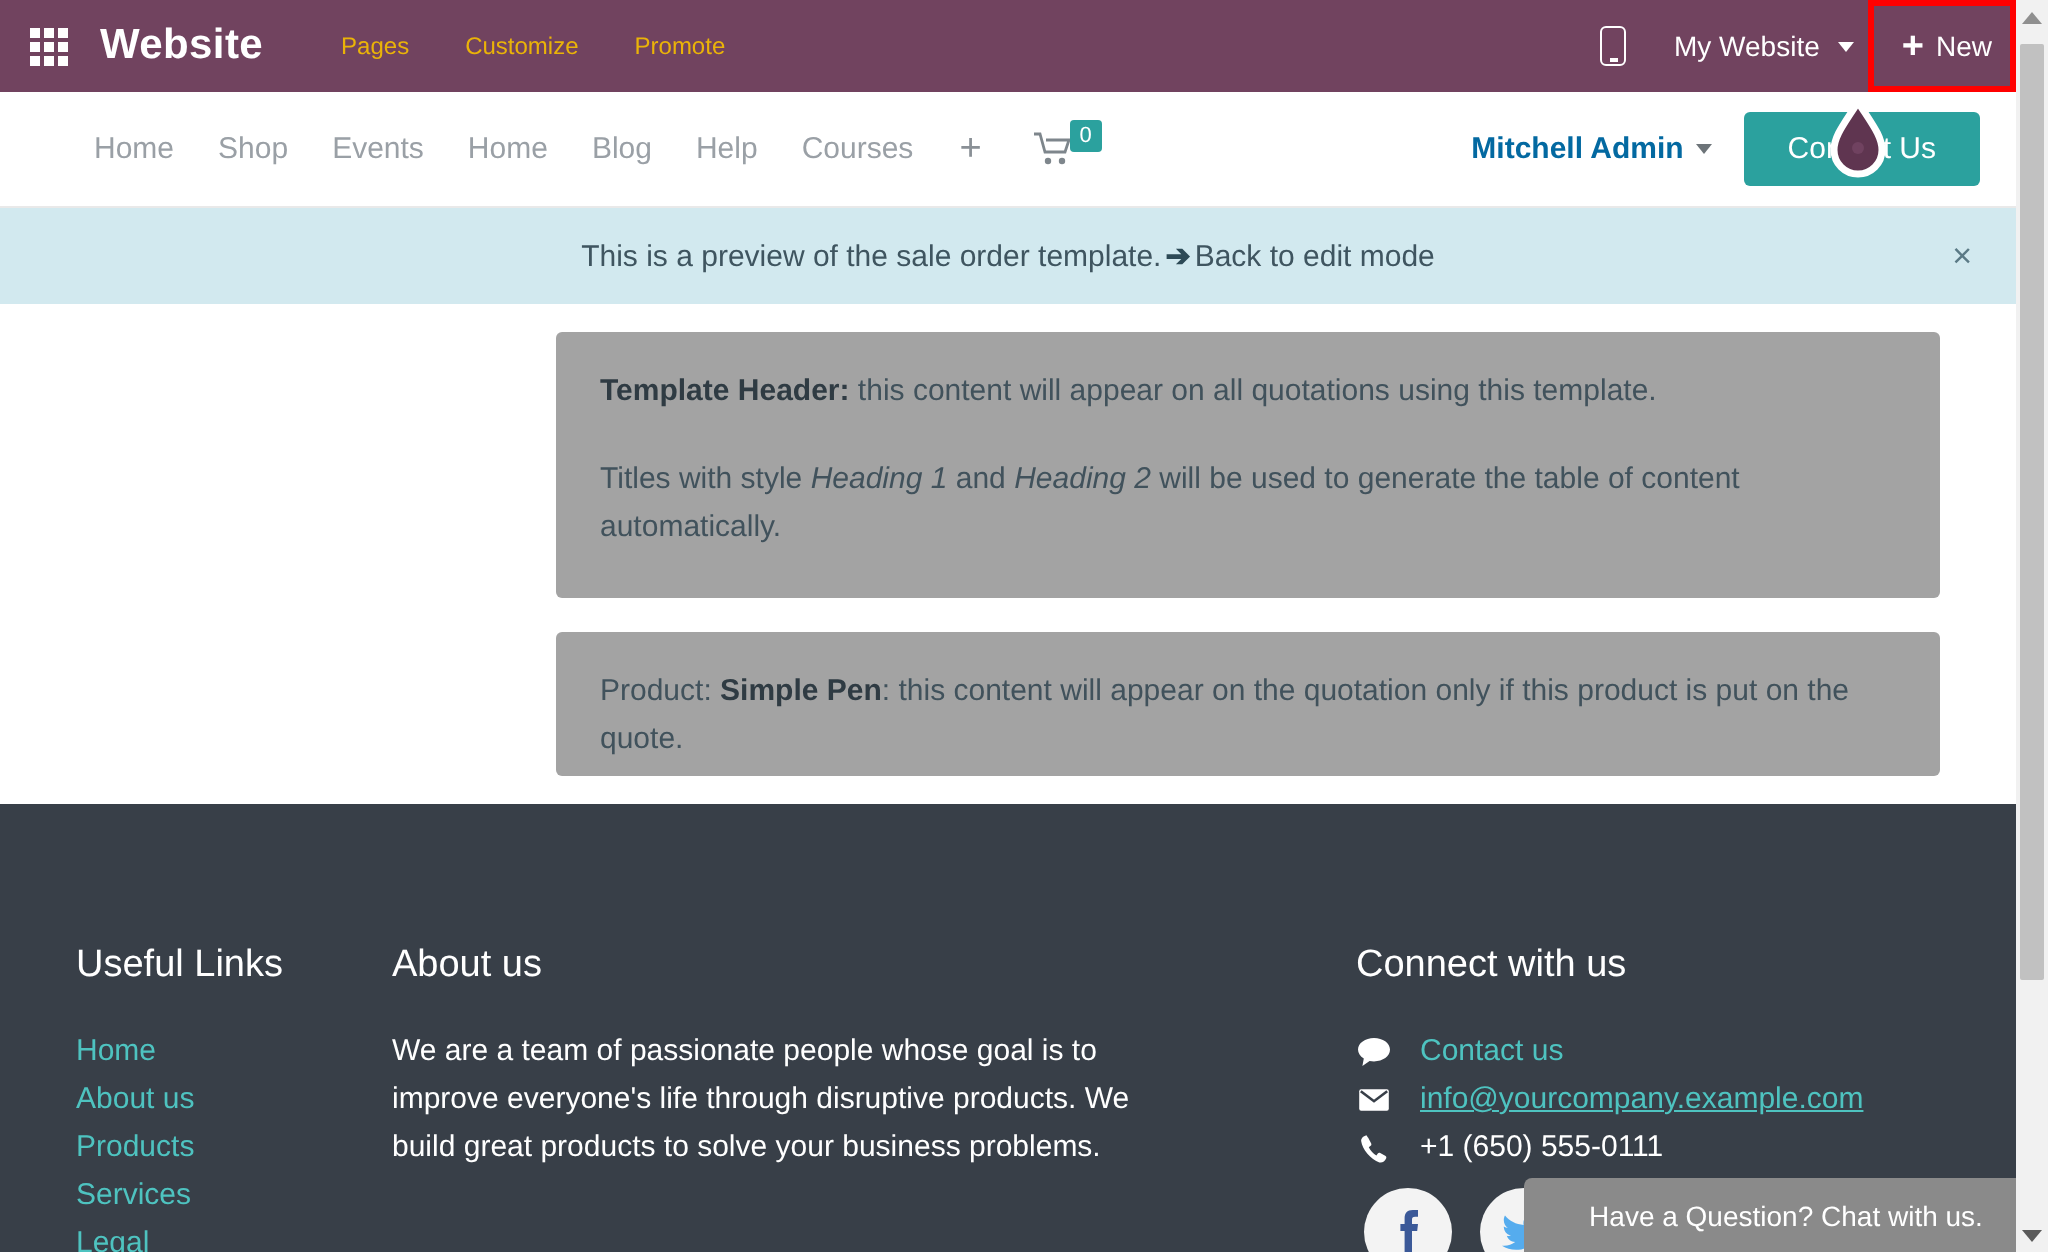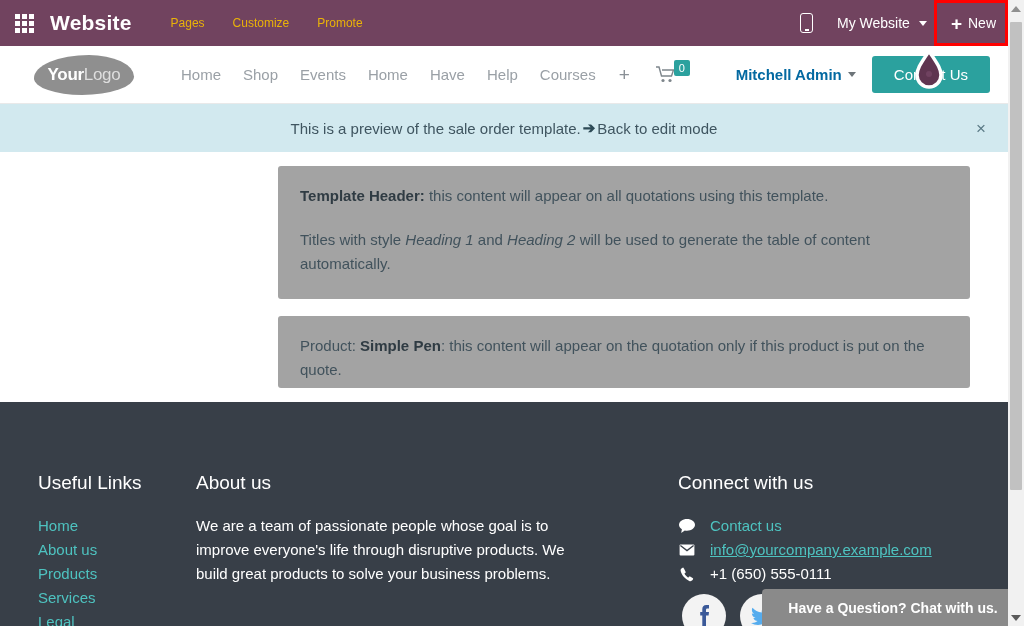--- a/index.html
+++ b/index.html
@@ -125,21 +125,21 @@
   .c-link.ul { text-decoration:underline; }
   .c-plain { font-size:15px; color:#ffffff; }
   .socials { position:absolute; left:682px; top:192px; display:flex; gap:14px; }
   .soc { width:44px; height:44px; border-radius:50%; background:#f3f3f3; display:flex; align-items:center; justify-content:center; cursor:pointer; }
 
   
   .chat-bubble {
     position:absolute; left:762px; top:589px; width:262px; height:37px;
     background:#8A8A8A; color:#ffffff; border-radius:4px 4px 0 0;
     display:flex; align-items:center; justify-content:center;
-    font-size:14px; font-weight:700; z-index:55; cursor:pointer;
+    font-size:14px; font-weight:400; z-index:55; cursor:pointer;
   }
 
   
   .scrollbar {
     position:absolute; right:0; top:0; width:16px; height:626px; background:#f1f1f1; z-index:70;
   }
   .sb-arrow { width:16px; height:17px; display:flex; align-items:center; justify-content:center; cursor:pointer; background:#f1f1f1;}
   .sb-arrow.top { position:absolute; top:0; }
   .sb-arrow.bot { position:absolute; bottom:0; }
   .tri-up { width:0;height:0;border-left:5px solid transparent;border-right:5px solid transparent;border-bottom:6px solid #8f8f8f; }
@@ -183,30 +183,26 @@
       <div class="item">
         <span class="plus-ico">+</span>
         <span>New</span>
       </div>
     </div>
   </div>
   <div class="red-top"></div>
   <div class="edit-highlight"></div>
 
   <div class="site-header">
-    <div class="logo-wrap">
-      <div class="logo-blob"></div>
-      <div class="logo-text"><b>Your</b><span>Logo</span></div>
-    </div>
     <nav class="site-nav">
       <a>Home</a>
       <a>Shop</a>
       <a>Events</a>
       <a>Home</a>
-      <a>Have</a>
+      <a>Blog</a>
       <a>Help</a>
       <a>Courses</a>
       <span class="nav-plus">+</span>
       <span class="cart-wrap">
         <svg width="20" height="17" viewBox="0 0 20 17">
           <path d="M0 1h3l2.5 9h10l2-6H6" fill="none" stroke="#7e868c" stroke-width="1.4"></path>
           <circle cx="7" cy="14.5" r="1.6" fill="#7e868c"></circle>
           <circle cx="14" cy="14.5" r="1.6" fill="#7e868c"></circle>
         </svg>
         <span class="cart-badge">0</span>

